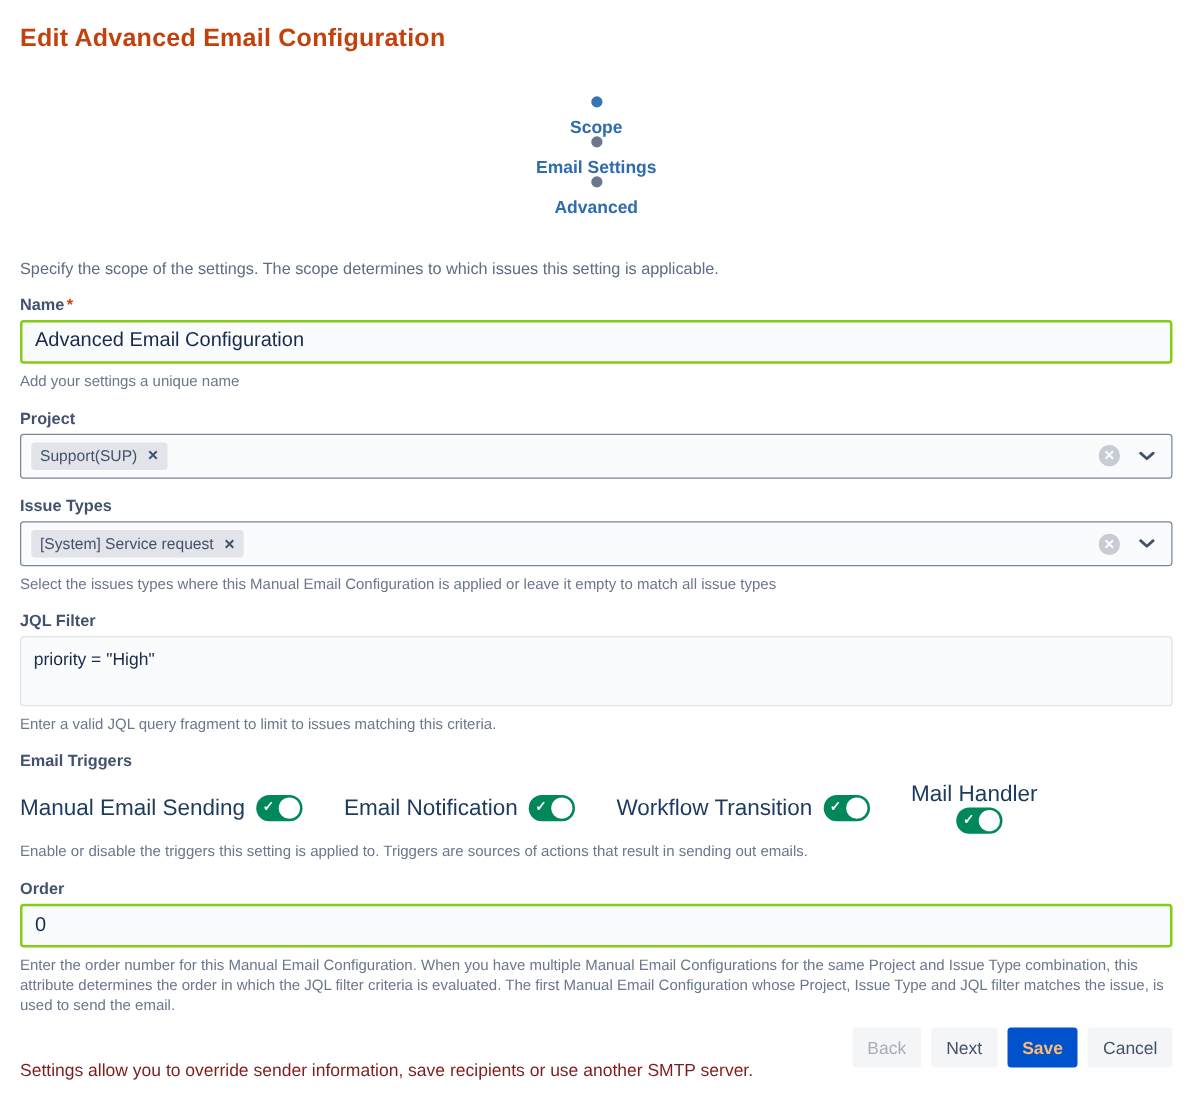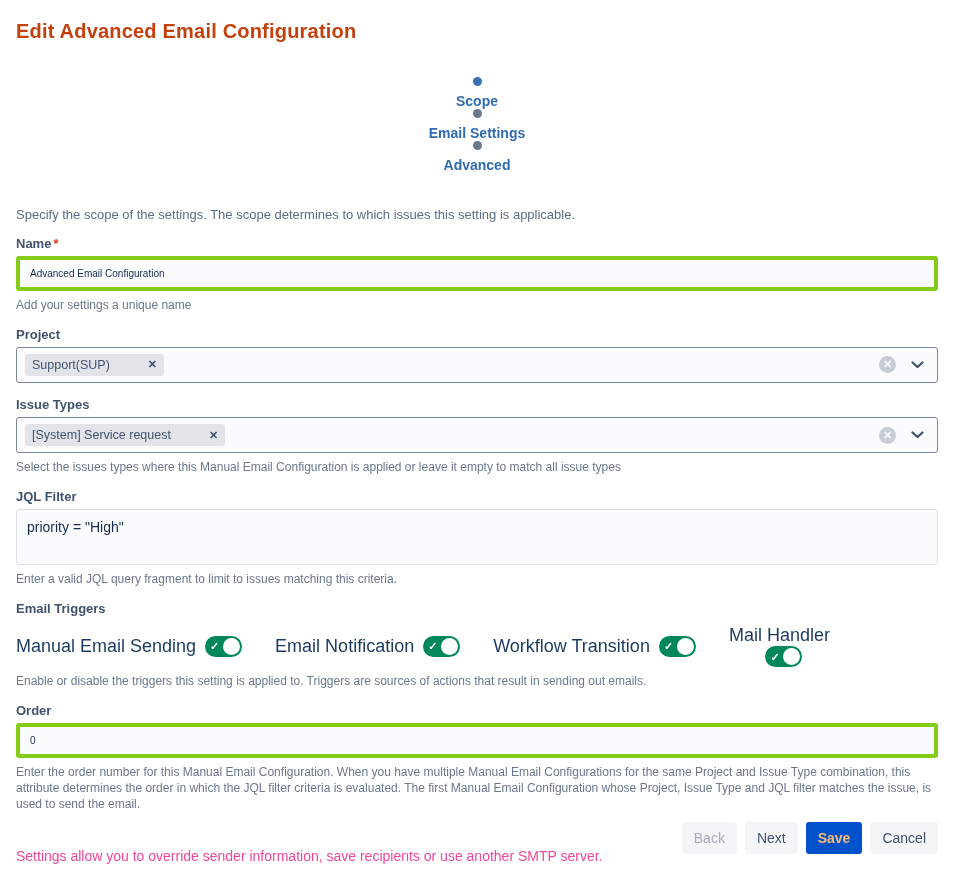--- a/index.html
+++ b/index.html
@@ -27,24 +27,24 @@
   
   .description { margin-top: 34px; font-size: 13px; color: #5E6C84; }
 
   
   .field-label { margin-top: 14px; font-size: 13px; font-weight: 600; color: #42526E; }
   .field-label .req { color: #DE350B; margin-left: 2px; }
   .helper { margin-top: 6px; font-size: 12px; color: #6B778C; line-height: 16px; }
 
   .text-input {
     margin-top: 5px; width: 100%; height: 36px;
-    border: 4px solid #84cc16; border-radius: 3px;
+    border: 2px solid #84cc16; border-radius: 3px;
     background: #FAFBFC; color: #172B4D;
     font-family: "Liberation Sans", sans-serif;
-    font-size: 10px; padding: 0 10px; outline: none; display: block;
+    font-size: 16px; padding: 0 10px; outline: none; display: block;
   }
   .jql-textarea {
     margin-top: 5px; width: 100%; height: 58px;
     border: 1px solid #DFE1E6; border-radius: 3px;
     background: #FAFBFC; color: #172B4D;
     font-family: "Liberation Sans", sans-serif;
     font-size: 14px; padding: 9px 10px; outline: none; resize: none; display: block;
   }
 
   
@@ -53,21 +53,20 @@
     border: 1px solid #7A869A; border-radius: 3px;
     background: #FAFBFC;
     display: flex; align-items: center;
     padding: 0 13px 0 8px; cursor: pointer;
   }
   .tag {
     display: inline-flex; align-items: center;
     background: #E2E4E9; color: #42526E;
     border-radius: 3px; padding: 4px 7px;
     font-size: 12.5px;
-    gap: 30px;
   }
   .tag-x { margin-left: 8px; font-size: 11px; font-weight: bold; color: #42526E; cursor: pointer; }
   .select-actions { margin-left: auto; display: flex; align-items: center; gap: 15px; }
   .clear-icon {
     width: 17px; height: 17px; border-radius: 50%;
     background: #C7CCD4; color: #FAFBFC;
     font-size: 11px; font-weight: bold;
     display: flex; align-items: center; justify-content: center; cursor: pointer;
   }
   .chevron-icon { display: flex; align-items: center; cursor: pointer; }
@@ -89,21 +88,21 @@
     position: absolute; right: 2px; top: 2px;
     width: 17px; height: 17px; border-radius: 50%; background: #ffffff;
   }
 
   
   .footer {
     margin-top: auto;
     display: flex; align-items: center; justify-content: space-between;
     padding-bottom: 2px;
   }
-  .footer-note { font-size: 14px; color: #ec4899; margin-top: 36px; }
+  .footer-note { font-size: 14px; color: #7f1d1d; margin-top: 36px; }
   .footer-buttons { display: flex; gap: 8px; justify-content: flex-end; }
   .btn {
     height: 32px; padding: 0 12px;
     border: none; border-radius: 3px;
     font-family: "Liberation Sans", sans-serif;
     font-size: 14px; color: #42526E; background: #F4F5F7; cursor: pointer;
   }
   .btn.disabled { color: #A5ADBA; cursor: default; }
   .btn.primary { background: #0052CC; color: #fdba74; font-weight: bold; }
 </style>

